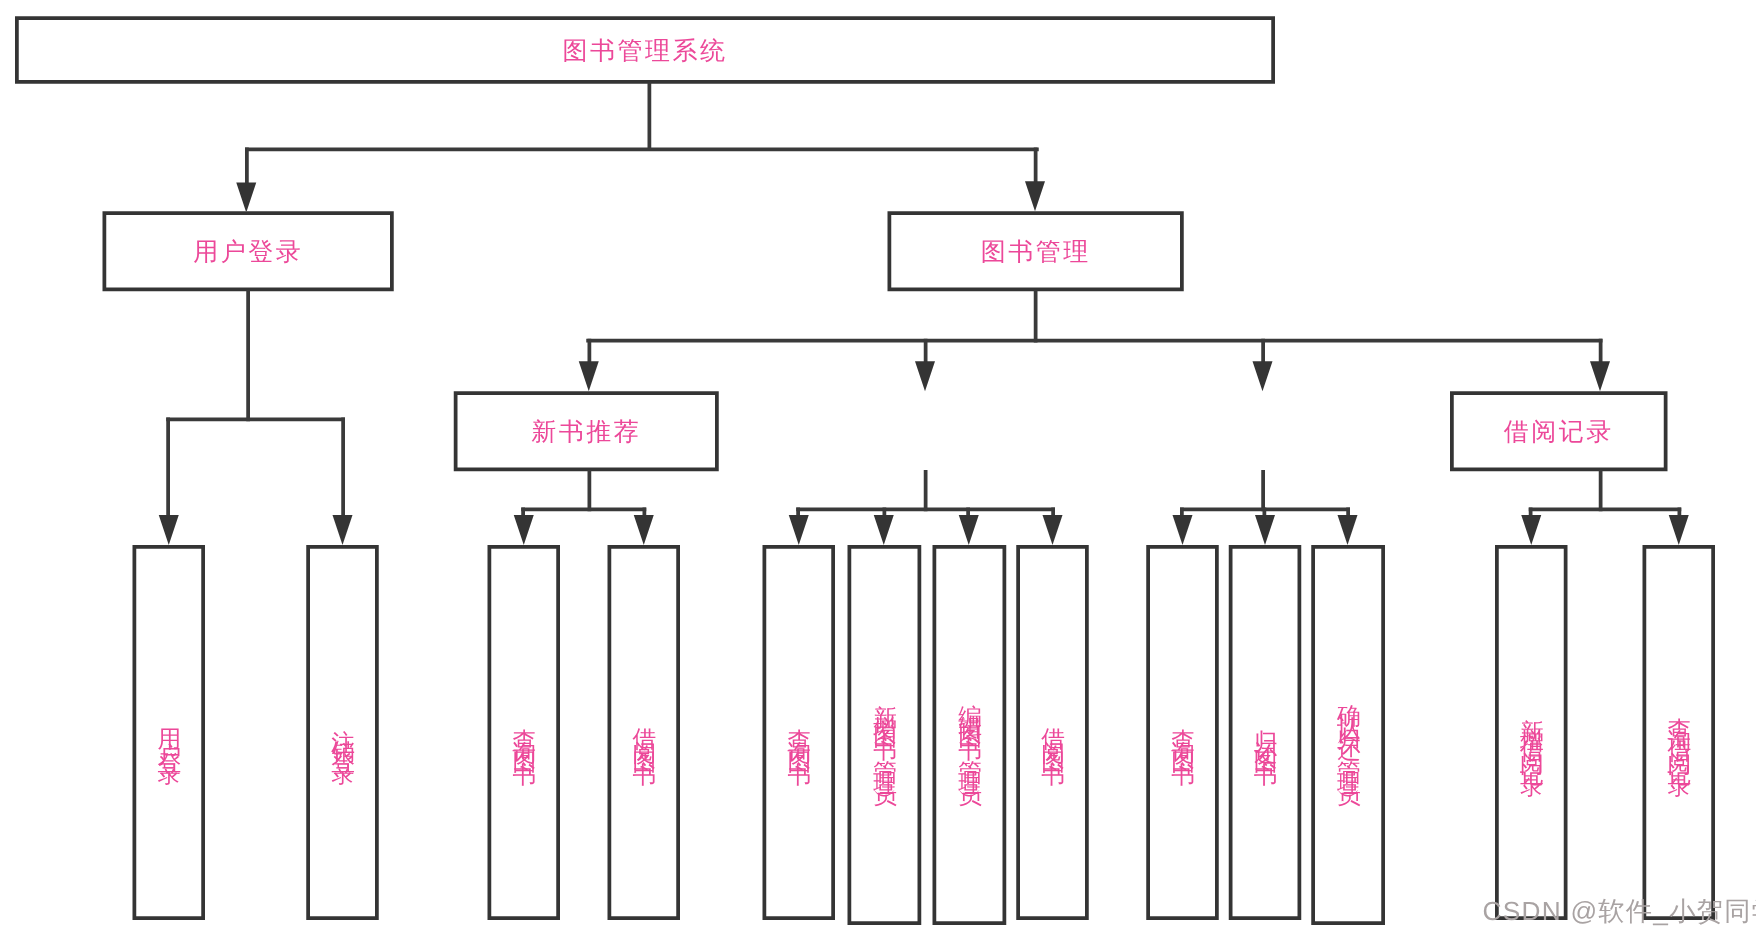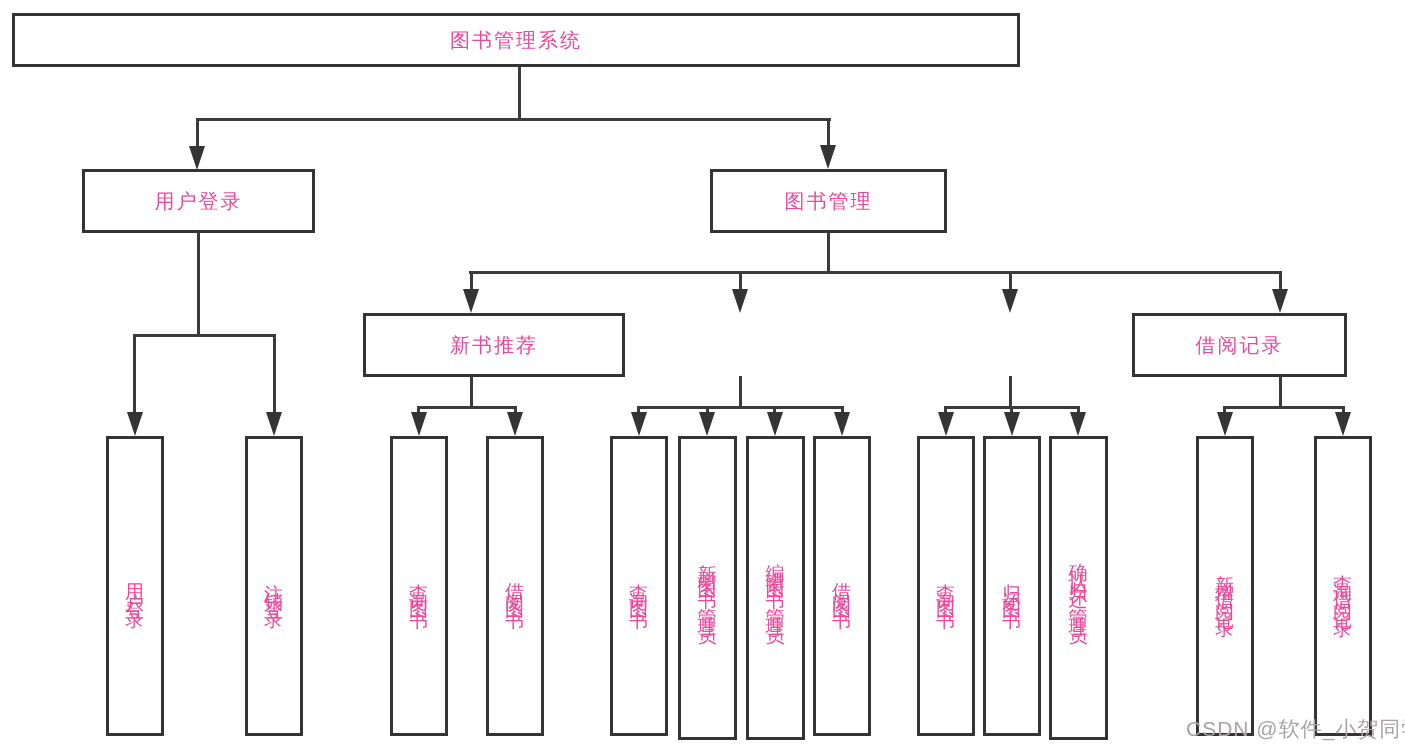--- a/index.html
+++ b/index.html
@@ -79,22 +79,22 @@
 
   <div class="vline" style="left:470px;top:271px;height:20px"></div>
   <div class="ah" style="left:463px;top:289px"></div>
   <div class="vline" style="left:739px;top:271px;height:20px"></div>
   <div class="ah" style="left:732px;top:289px"></div>
   <div class="vline" style="left:1009px;top:271px;height:20px"></div>
   <div class="ah" style="left:1002px;top:289px"></div>
   <div class="vline" style="left:1279px;top:271px;height:20px"></div>
   <div class="ah" style="left:1272px;top:289px"></div>
 
-  <div class="box" style="left:363px;top:313px;width:262px;height:64px">新书推荐</div>
-  <div class="box" style="left:1132px;top:313px;width:215px;height:64px">借阅记录</div>
+  <div class="box" style="left:363px;top:313px;width:212px;height:64px">新书推荐</div>
+  <div class="box" style="left:1160px;top:313px;width:174px;height:64px">借阅记录</div>
 
   <div class="vline" style="left:470px;top:376px;height:33px"></div>
   <div class="vline" style="left:739px;top:376px;height:33px"></div>
   <div class="vline" style="left:1009px;top:376px;height:33px"></div>
   <div class="vline" style="left:1279px;top:376px;height:33px"></div>
 
   <div class="hline" style="left:417px;top:406px;width:100px"></div>
   <div class="hline" style="left:637px;top:406px;width:207px"></div>
   <div class="hline" style="left:944px;top:406px;width:136px"></div>
   <div class="hline" style="left:1223px;top:406px;width:122px"></div>

